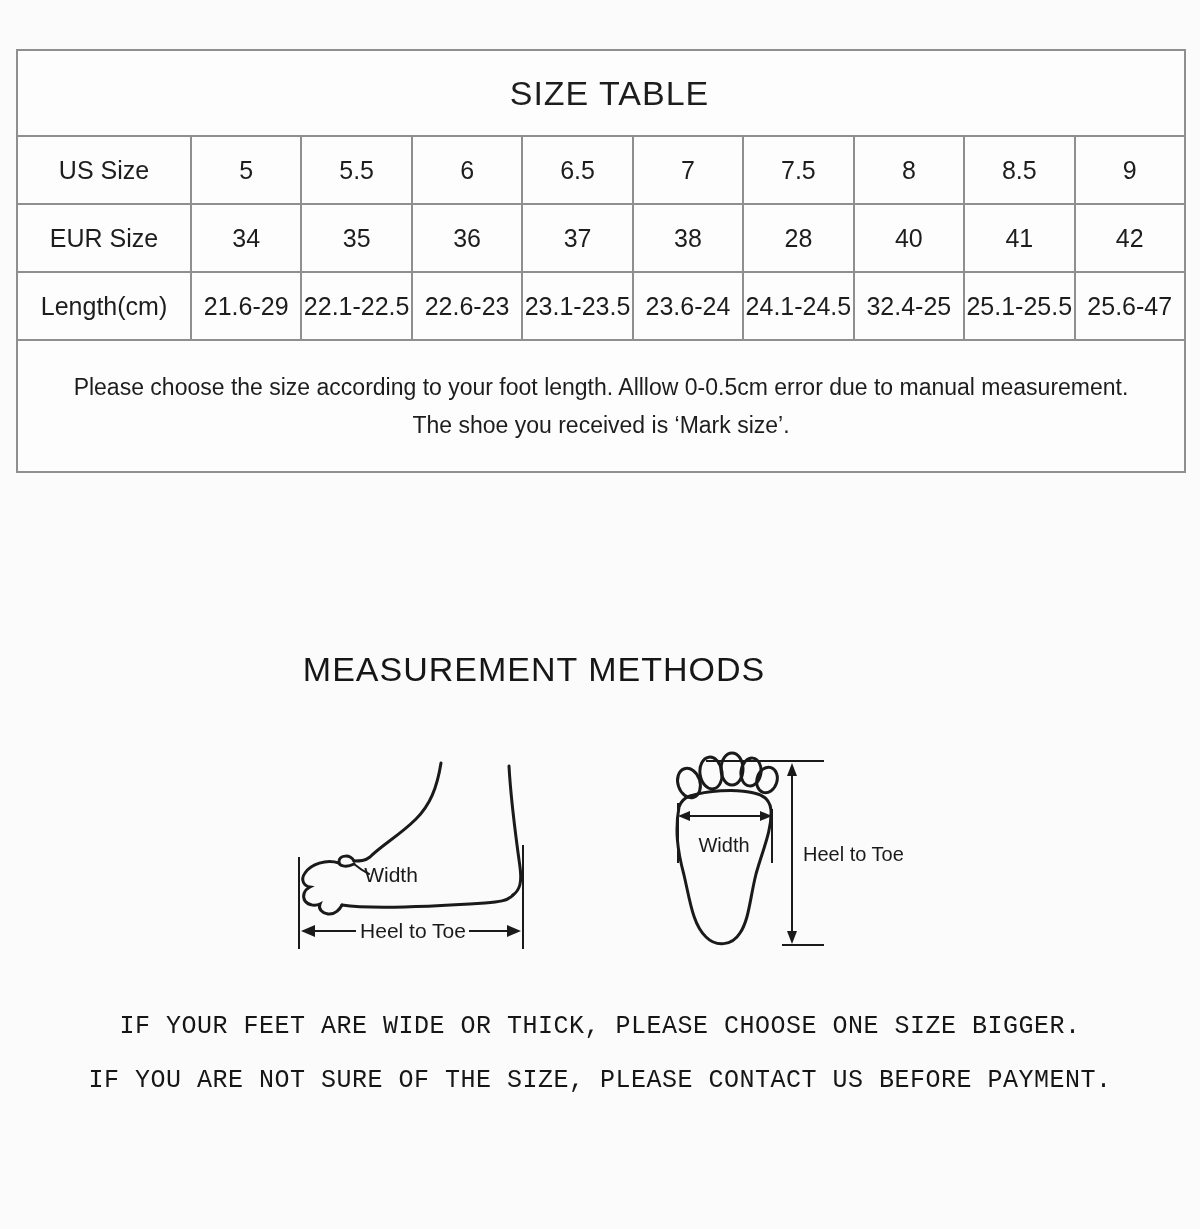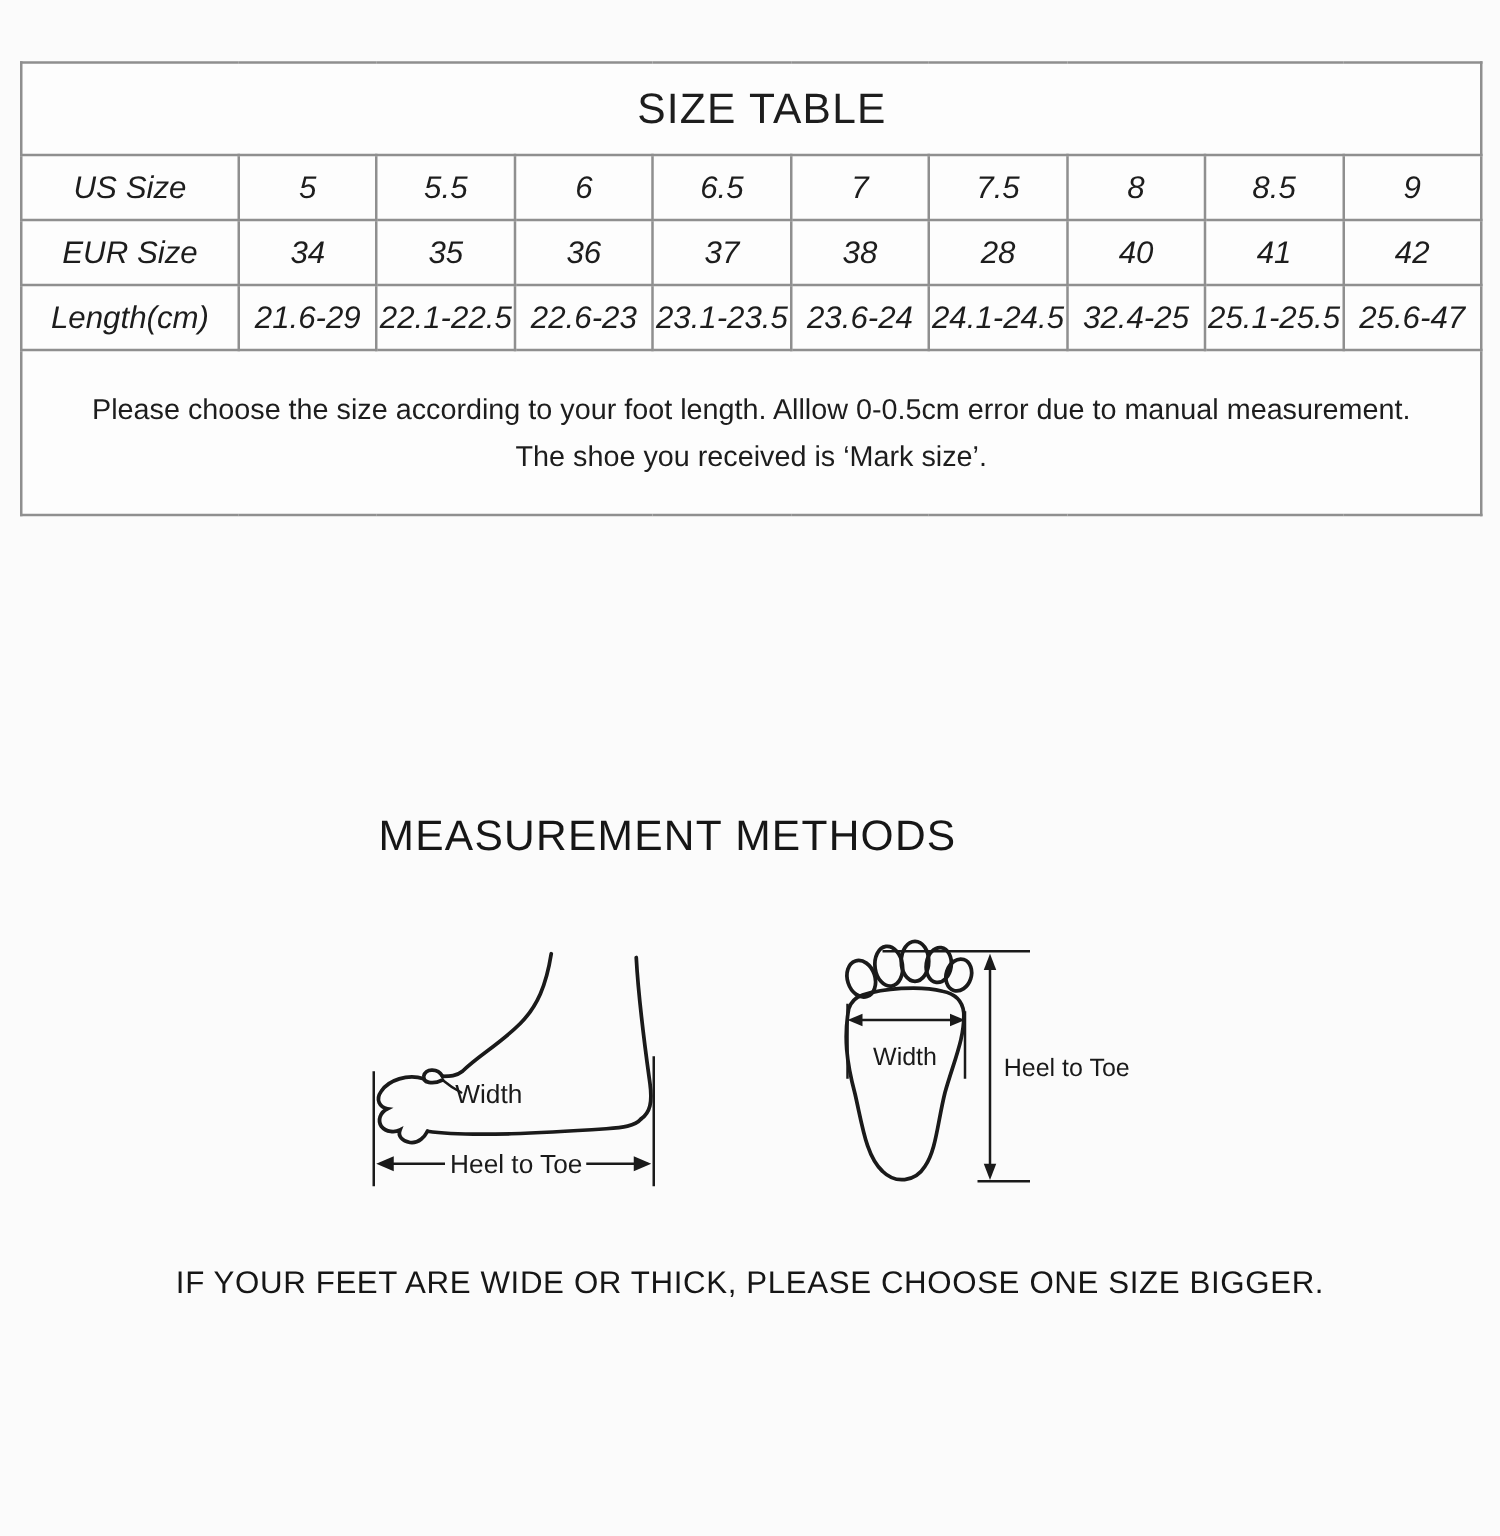--- a/index.html
+++ b/index.html
@@ -23,26 +23,26 @@
   }
   table.size-table td {
     border: 2px solid #8f8f8f;
     text-align: center;
     vertical-align: middle;
     font-size: 25px;
     white-space: nowrap;
   }
   col.c-label { width: 174px; }
   tr.title-row td {
-    height: 74px;
+    height: 86px;
     font-size: 34px;
     letter-spacing: 1px;
     padding-left: 17px;
   }
-  tr.data-row td { height: 52px; font-style: italic; }
+  tr.data-row td { height: 68px; }
   tr.note-row td {
     height: 132px;
     font-size: 23px;
     line-height: 38px;
     white-space: normal;
   }
   .measure-title {
     position: absolute;
     left: 0;
     top: 650px;
@@ -61,20 +61,21 @@
     fill: #1a1a1a;
   }
   .footer-line {
     position: absolute;
     left: 0;
     width: 1200px;
     text-align: center;
     font-size: 25px;
     letter-spacing: 0.5px;
     color: #161616;
+    font-family: Liberation Mono, monospace;
   }
   .footer-line-1 { top: 1012px; }
   .footer-line-2 { top: 1066px; }
 </style>
 </head>
 <body>
 
 <div class="page">
 
   <table class="size-table">
@@ -201,14 +202,15 @@
         <polygon points="140,83 128,78 128,88"></polygon>
         <polygon points="160,30 155,43 165,43"></polygon>
         <polygon points="160,211 155,198 165,198"></polygon>
       </g>
       <text x="92" y="119" font-size="20" text-anchor="middle">Width</text>
       <text x="171" y="128" font-size="20" text-anchor="start">Heel to Toe</text>
     </svg>
   </div>
 
   <div class="footer-line footer-line-1">IF YOUR FEET ARE WIDE OR THICK, PLEASE CHOOSE ONE SIZE BIGGER.</div>
+  <div class="footer-line footer-line-2">IF YOU ARE NOT SURE OF THE SIZE, PLEASE CONTACT US BEFORE PAYMENT.</div>
 
 </div>
 
 </body></html>

